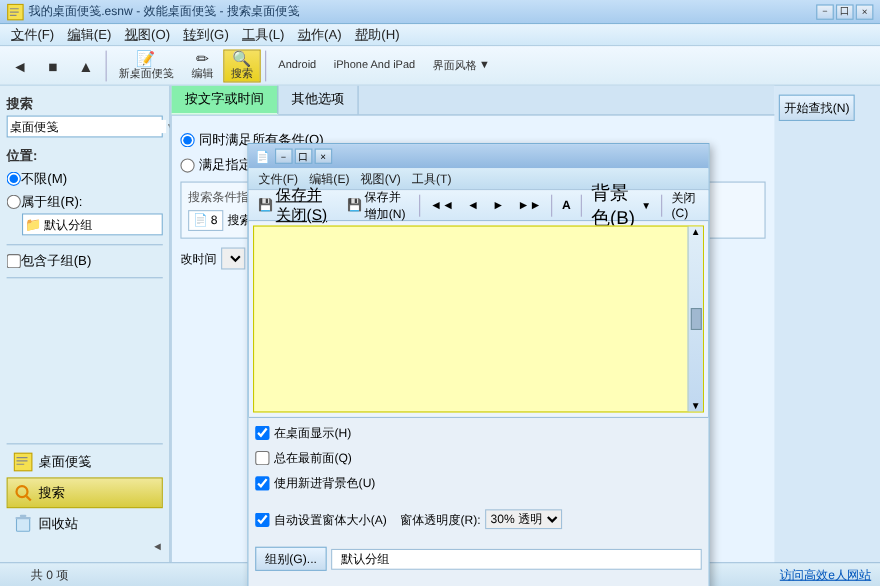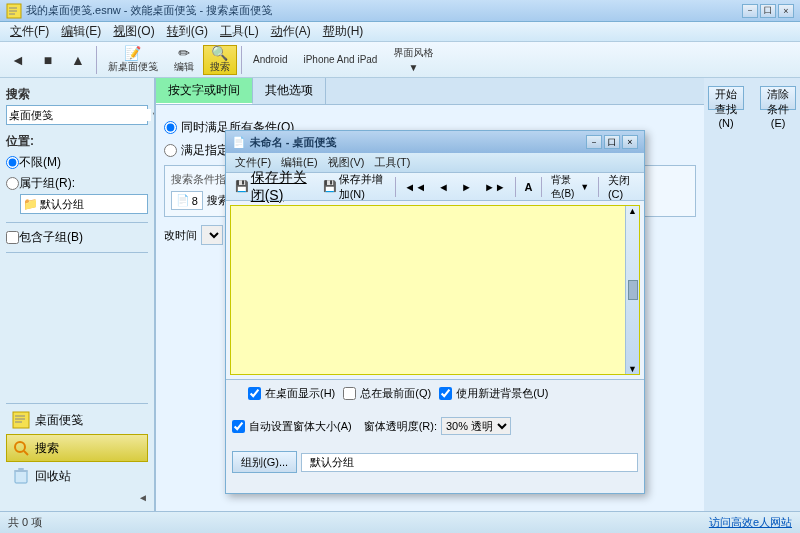--- a/index.html
+++ b/index.html
@@ -44,35 +44,35 @@
     .search-tab { padding: 4px 12px; cursor: pointer; font-size: 12px; border-right: 1px solid #a0c0da; }
     .search-tab.active { background: #86efac; border-bottom: 1px solid white; }
     .search-row { display: flex; align-items: center; margin: 6px 0; }
 
     
     .right-buttons { padding: 8px 4px; display: flex; gap: 16px; width: 96px; }
     .action-btn { height: 24px; background: linear-gradient(to bottom, #e8f4ff, #c8ddf0); border: 1px solid #7aafd4; font-size: 11px; cursor: pointer; padding: 0 4px; }
 
     
     .status-bar { height: 22px; background: linear-gradient(to bottom, #ddeef8, #c8e0f0); border-top: 1px solid #a0c0da; display: flex; align-items: center; padding: 0 8px; justify-content: space-between; }
-    .status-text { font-size: 11px; color: #333; }
+    .status-text { font-size: 11px; color: #333; margin-left: 20px; }
     .status-link { font-size: 11px; color: #0055bb; cursor: pointer; text-decoration: underline; }
 
     
     .modal-overlay { position: fixed; top: 0; left: 0; right: 0; bottom: 0; z-index: 100; pointer-events: none; }
     .modal-window { position: absolute; top: 130px; left: 225px; width: 420px; background: #ecf4fc; border: 1px solid #7aafd4; box-shadow: 3px 3px 8px rgba(0,0,0,0.3); pointer-events: all; }
     .modal-title-bar { background: linear-gradient(to bottom, #b8d4f0, #90b8e0); height: 22px; display: flex; align-items: center; padding: 0 6px; }
     .modal-title-text { flex: 1; font-size: 11px; color: #1a3a5c; font-weight: bold; }
     .modal-title-btns { display: flex; gap: 2px; }
     .modal-title-btn { width: 16px; height: 14px; background: linear-gradient(to bottom, #e0eef8, #b8d0e8); border: 1px solid #7aafd4; font-size: 9px; display: flex; align-items: center; justify-content: center; cursor: pointer; }
     .modal-menu-bar { background: linear-gradient(to bottom, #d8ecf8, #c0dcf0); height: 20px; display: flex; align-items: center; padding: 0 4px; border-bottom: 1px solid #a0c0da; }
     .modal-toolbar { background: linear-gradient(to bottom, #e8f4fd, #d4e8f8); height: 28px; display: flex; align-items: center; padding: 2px 4px; border-bottom: 1px solid #a0c0da; gap: 2px; }
     .modal-tb-btn { display: flex; align-items: center; padding: 2px 4px; font-size: 11px; cursor: pointer; border: 1px solid transparent; }
     .modal-footer { padding: 4px 6px; background: #e8f0f8; border-top: 1px solid #a0c0da; }
-    .modal-footer-row { display: flex; align-items: flex-end; gap: 8px; margin: 2px 16px; font-size: 11px; }
+    .modal-footer-row { display: flex; align-items: flex-start; gap: 8px; margin: 2px 0; font-size: 11px; flex-direction: column; }
     .modal-footer-row2 { display: flex; align-items: center; gap: 4px; margin: 16px 0; font-size: 11px; }
     .modal-check { margin-right: 2px; }
     .modal-select { height: 18px; font-size: 11px; border: 1px solid #a0c0da; }
     .modal-btn { height: 22px; background: linear-gradient(to bottom, #e8f4ff, #c8ddf0); border: 1px solid #7aafd4; font-size: 11px; cursor: pointer; padding: 0 8px; }
   </style>
 </head>
 <body>
 
 <div class="title-bar">
   <div class="title-bar-icon">
@@ -124,21 +124,21 @@
     <span class="tb-icon">🔍</span>
     <span class="tb-label">搜索</span>
   </div>
   <div class="tb-separator"></div>
   <div class="tb-btn">
     <span class="tb-label">Android</span>
   </div>
   <div class="tb-btn">
     <span class="tb-label">iPhone And iPad</span>
   </div>
-  <div class="tb-btn" style="display:flex;flex-direction:column;align-items:center;gap:2px;text-align:right;">
+  <div class="tb-btn" style="display:flex;flex-direction:row;align-items:center;gap:2px;text-align:right;">
     <span class="tb-label">界面风格</span>
     <span>▼</span>
   </div>
 </div>
 
 <div style="display:flex; height: calc(533px - 22px - 20px - 36px - 22px); background:#d6e8f7;">
 
   <div class="sidebar" style="width:155px; display:flex; flex-direction:column; padding:4px 6px;">
     <div class="sidebar-section-title">搜索</div>
     <div class="sidebar-input-group" style="margin-bottom:4px;">
@@ -243,35 +243,33 @@
       </div>
       <div style="display:flex;align-items:center;gap:4px;margin-top:8px;">
         <span style="font-size:11px;">改时间</span>
         <select style="height:20px;font-size:11px;border:1px solid #a0c0da;"></select>
       </div>
     </div>
   </div>
 
   <div class="right-buttons">
     <button class="action-btn">开始查找(N)</button>
-    <button class="action-btn">清除条件(E)</button>
   </div>
 </div>
 
 <div class="status-bar">
   <span class="status-text">共 0 项</span>
   <span class="status-link">访问高效e人网站</span>
 </div>
 
 <div class="modal-overlay">
   <div class="modal-window">
 
     <div class="modal-title-bar">
       <span style="font-size:11px;margin-right:4px;">📄</span>
-      <span class="modal-title-text">未命名 - 桌面便笺</span>
       <div class="modal-title-btns">
         <div class="modal-title-btn">－</div>
         <div class="modal-title-btn">口</div>
         <div class="modal-title-btn">×</div>
       </div>
     </div>
 
     <div class="modal-menu-bar">
       <div class="menu-item" style="font-size:11px;padding:0 5px;">文件(F)</div>
       <div class="menu-item" style="font-size:11px;padding:0 5px;">编辑(E)</div>
@@ -290,21 +288,21 @@
       </div>
       <div style="width:1px;height:20px;background:#aac;margin:0 2px;"></div>
       <div class="modal-tb-btn">◄◄</div>
       <div class="modal-tb-btn">◄</div>
       <div class="modal-tb-btn">►</div>
       <div class="modal-tb-btn">►►</div>
       <div style="width:1px;height:20px;background:#aac;margin:0 2px;"></div>
       <div class="modal-tb-btn" style="font-weight:bold;">A</div>
       <div style="width:1px;height:20px;background:#aac;margin:0 2px;"></div>
       <div class="modal-tb-btn">
-        <span style="font-size:10px;">背景色(B)</span>
+        <span style="font-size:17px;">背景色(B)</span>
         <span style="font-size:9px;">▼</span>
       </div>
       <div style="width:1px;height:20px;background:#aac;margin:0 2px;"></div>
       <div class="modal-tb-btn">
         <span style="font-size:11px;">关闭(C)</span>
       </div>
     </div>
 
     <div style="margin:4px;background:#ffffb8;border:1px solid #c8c800;height:170px;position:relative;">
       <textarea style="width: 100%; height: 100%; background: transparent; border: none; outline: none; resize: none; font-size: 12px;"></textarea>

